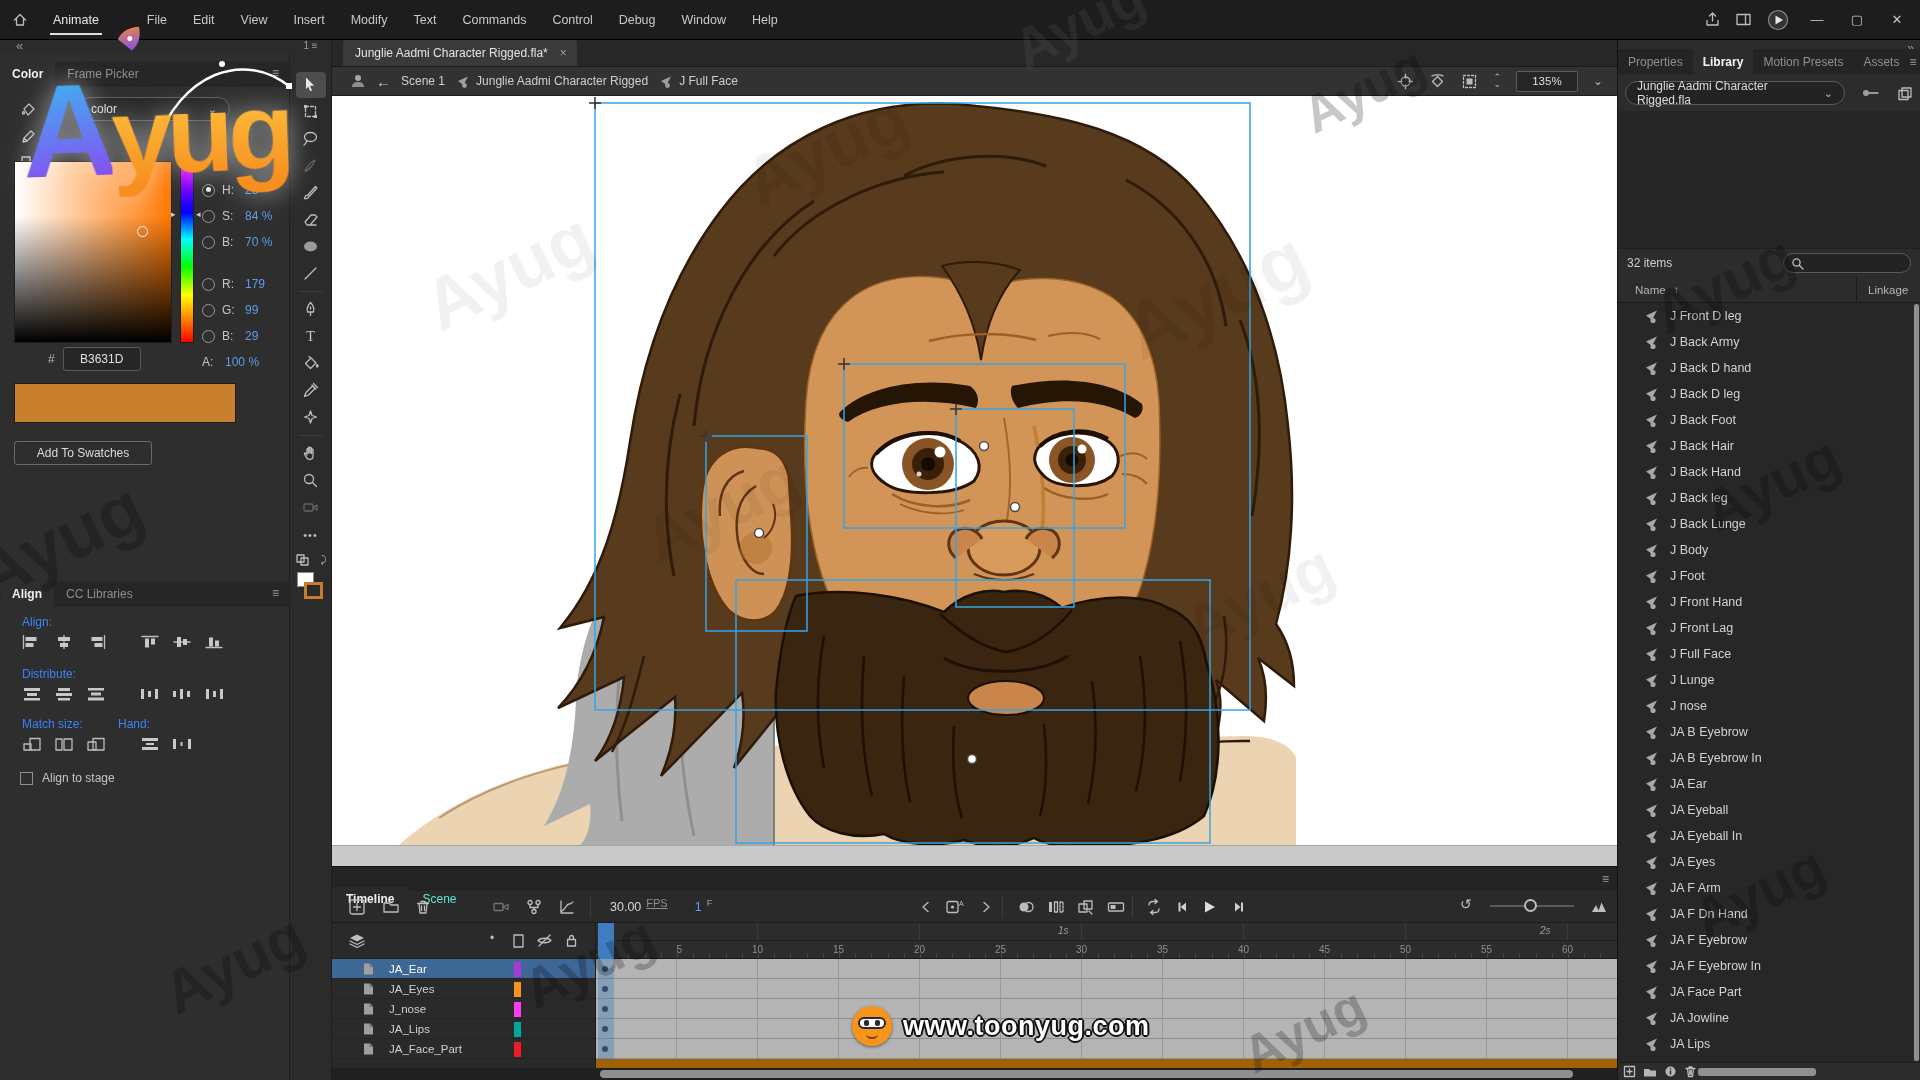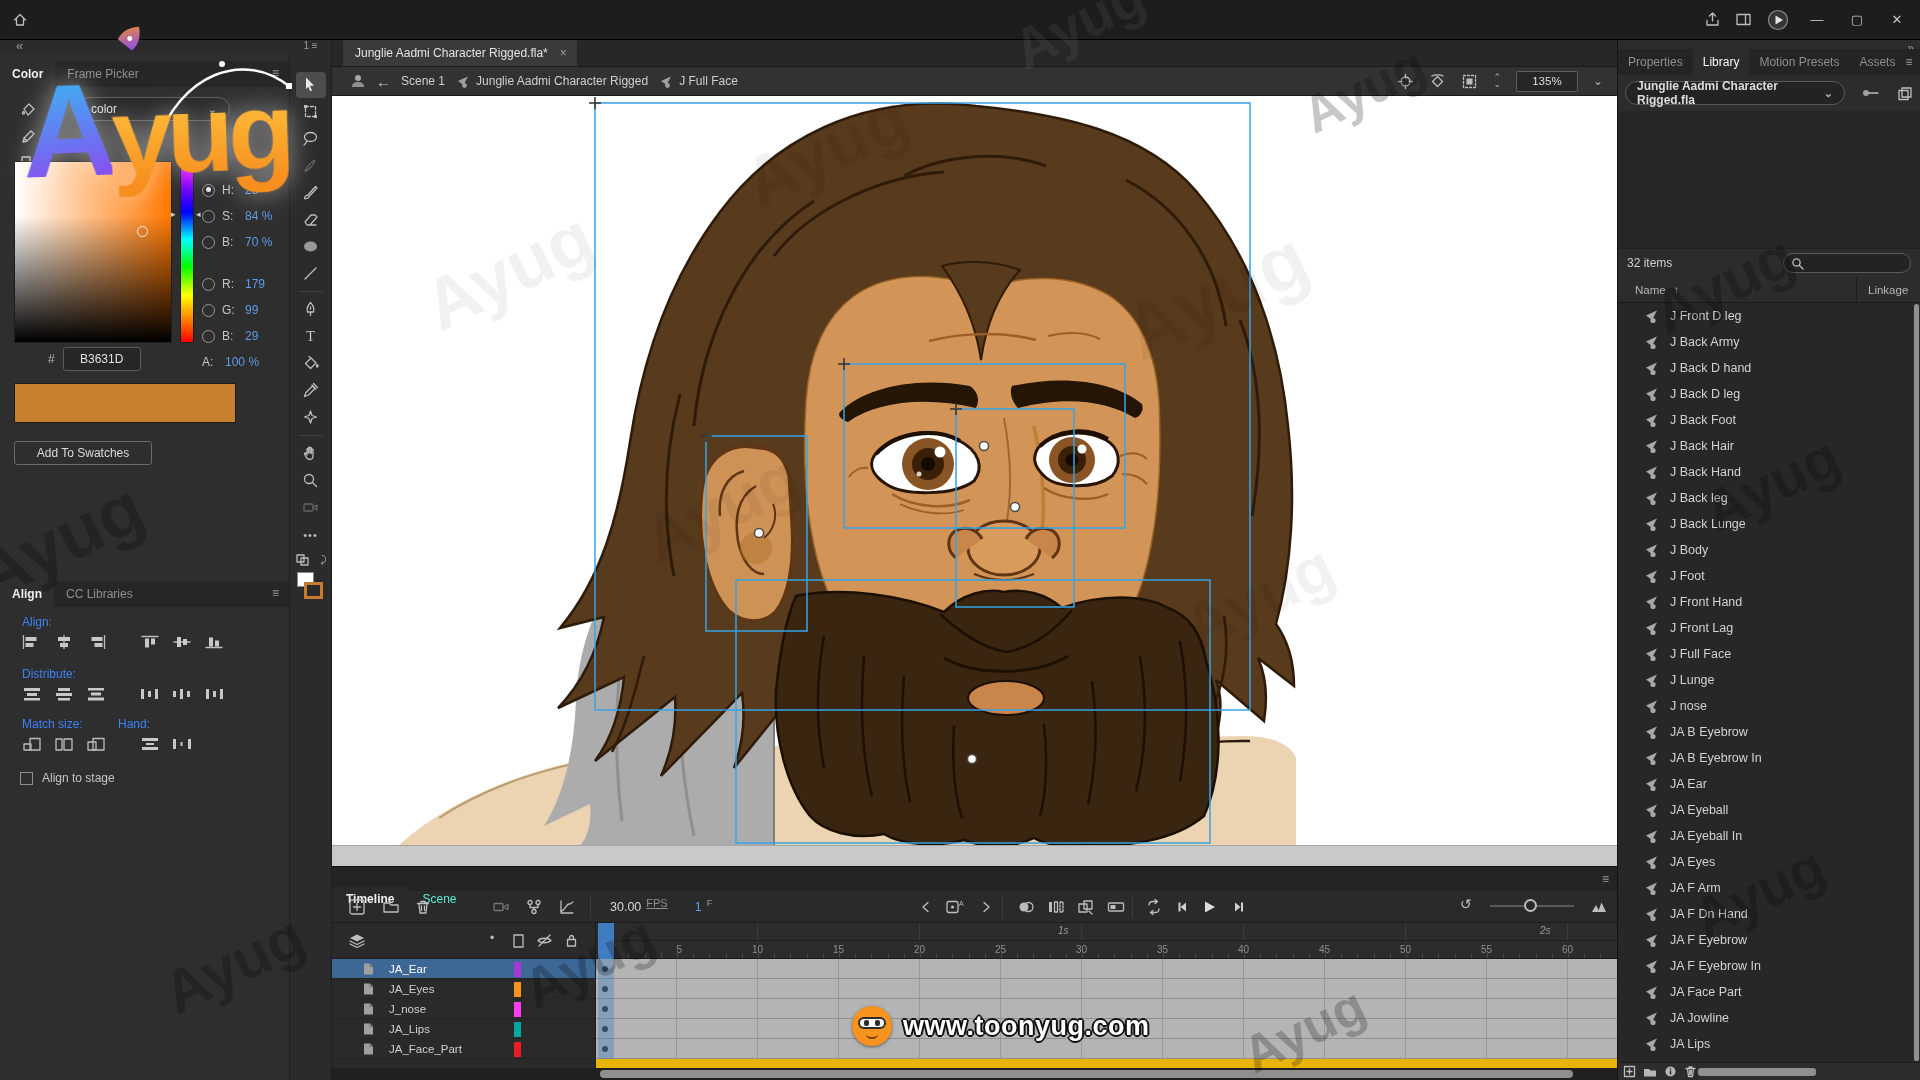--- a/index.html
+++ b/index.html
@@ -102,44 +102,44 @@
   .frame-unit { color:#9f9f9f; font-size:9px; transform:translateY(-4px); }
   .tl-body { flex:1; display:flex; position:relative; }
   .tl-names { width:264px; background:#2a2a2a; border-right:1px solid #1c1c1c; display:flex; flex-direction:column; }
   .tl-names-header { height:36px; position:relative; border-bottom:1px solid #1f1f1f; }
   .tnh-ic { position:absolute; top:10px; }
   .layer-row { height:20px; display:flex; align-items:center; font-size:11.5px; color:#cfcfcf; position:relative; border-bottom:1px solid #242424; }
   .layer-row .pg { margin-left:30px; }
   .layer-row .lname { margin-left:14px; }
   .layer-chip { position:absolute; left:182px; top:2.5px; width:7px; height:15px; }
   .layer-row.is-active { background:#3d6795; color:#fff; }
-  .tl-grid { flex:1; position:relative; background:#eab308; overflow:hidden; }
+  .tl-grid { flex:1; position:relative; background:#a16207; overflow:hidden; }
   .ruler-seconds { position:absolute; left:0; right:0; top:0; height:18px; background:#2c2c2c; border-bottom:1px solid #212121;
       background-image:repeating-linear-gradient(90deg, transparent 0 161px, #3c3c3c 161px 162px); }
   .sec-mark { position:absolute; top:2px; font-size:10px; font-style:italic; color:#9a9a9a; }
   .ruler-frames { position:absolute; left:0; right:0; top:18px; height:18px; background:#2c2c2c; border-bottom:1px solid #1a1a1a; display:flex;
       background-image:repeating-linear-gradient(90deg, #474747 0 1px, transparent 1px 16.2px); background-size:100% 5px; background-position:0 100%; background-repeat:no-repeat; }
   .ruler-num { width:81px; flex:0 0 81px; text-align:right; font-size:10px; color:#8f8f8f; line-height:17px; transform:translateX(5px); }
   .grid-rows { position:absolute; left:0; right:0; top:36px; }
   .grid-row { height:20px; background:#b4b4b4; border-bottom:1px solid #8f8f8f;
       background-image:repeating-linear-gradient(90deg, transparent 0 80px, #999 80px 81px); position:relative; }
   .grid-row::before { content:""; position:absolute; left:6px; top:7px; width:6px; height:6px; border-radius:50%; background:#2b2b2b; }
   .playhead-line { position:absolute; left:2px; top:36px; width:16px; height:100px; background:rgba(66,126,189,0.40); }
   .playhead-head { position:absolute; left:2px; top:0; width:16px; height:36px; background:#3f7dc0; }
   .tl-scrollbar { position:absolute; left:0; right:0; bottom:0; height:12px; background:#202020; }
   .tl-scroll-thumb { position:absolute; left:268px; top:2px; width:973px; height:8px; background:#8f8f8f; border-radius:4px; }
 
   
   .library { position:absolute; left:1617px; top:40px; width:303px; height:1040px; background:#2c2c2c; border-left:1px solid #131313; display:flex; flex-direction:column; z-index:6; }
   .lib-expand { position:absolute; right:6px; top:1px; color:#9a9a9a; font-size:12px; }
   .lib-tabs { height:26px; margin-top:9px; background:#242424; display:flex; align-items:center; font-size:12px; position:relative; }
   .lib-tab { padding:0 10px; height:26px; line-height:26px; color:#8f8f8f; white-space:nowrap; }
-  .lib-tab.is-active { background:#2c2c2c; color:#f5f5f5; font-weight:normal; }
+  .lib-tab.is-active { background:#2c2c2c; color:#f5f5f5; font-weight:bold; }
   .lib-menu { margin-left:auto; padding-right:8px; color:#9a9a9a; }
-  .lib-doc { height:36px; display:flex; align-items:center; padding:0 7px; gap:17px;font-weight:bold; }
+  .lib-doc { height:36px; display:flex; align-items:center; padding:0 7px; gap:17px; }
   .lib-doc-select { flex:1; height:24px; border:1px solid #5a5a5a; border-radius:12px; background:#232323; display:flex; align-items:center; padding:0 11px; font-size:12px; color:#dcdcdc; }
   .lib-doc-select .chev { margin-left:auto; color:#b5b5b5; font-size:11px; }
   .lib-preview { height:138px; background:#262626; border-bottom:1px solid #202020; }
   .lib-count-row { height:28px; display:flex; align-items:center; padding:0 9px; }
   .lib-count { font-size:12px; color:#cfcfcf; }
   .lib-search { margin-left:auto; width:128px; height:20px; border:1px solid #5a5a5a; border-radius:10px; background:#232323; display:flex; align-items:center; padding:0 7px; }
   .lib-cols { height:26px; display:flex; align-items:center; border-bottom:1px solid #1b1b1b; font-size:11.5px; color:#b5b5b5; position:relative; }
   .col-name { padding-left:17px; }
   .col-arrow { margin-left:8px; font-size:10px; }
   .col-div { position:absolute; left:238px; top:0; width:1px; height:100%; background:#1b1b1b; }
@@ -172,20 +172,46 @@
 </style>
 </head>
 <body>
 
 <div class="menubar">
   <div class="home-btn">
     <svg width="16" height="16">
         <path class="ic" d="M2.5,8 L8,2.5 L13.5,8 M4.5,7 V13 H11.5 V7"></path>
       </svg>
   </div>
+  <div class="menu-items">
+
+      <span class="menu-item is-active">Animate</span>
+
+      <span class="menu-item">File</span>
+
+      <span class="menu-item">Edit</span>
+
+      <span class="menu-item">View</span>
+
+      <span class="menu-item">Insert</span>
+
+      <span class="menu-item">Modify</span>
+
+      <span class="menu-item">Text</span>
+
+      <span class="menu-item">Commands</span>
+
+      <span class="menu-item">Control</span>
+
+      <span class="menu-item">Debug</span>
+
+      <span class="menu-item">Window</span>
+
+      <span class="menu-item">Help</span>
+    </div>
   <div class="menubar-right">
     <span>
       <svg width="17" height="17">
           <path class="ic" d="M8.5,2.5 V10 M5.5,5 L8.5,2 L11.5,5 M3,9.5 V14 H14 V9.5"></path>
         </svg>
     </span>
     <span>
       <svg width="17" height="17">
           <rect class="ic" x="2" y="3.5" width="13" height="10"></rect>
           <path class="ic" d="M10.5,3.5 V13.5"></path>

